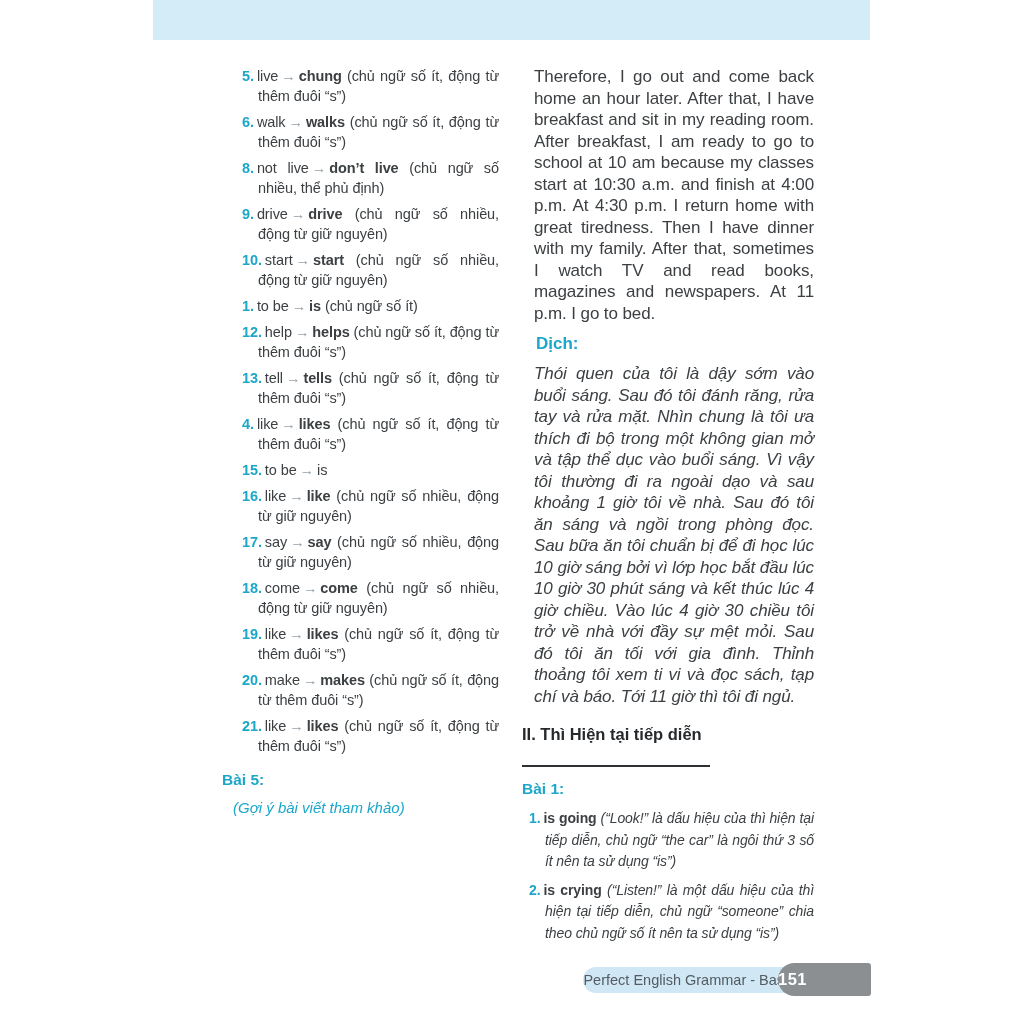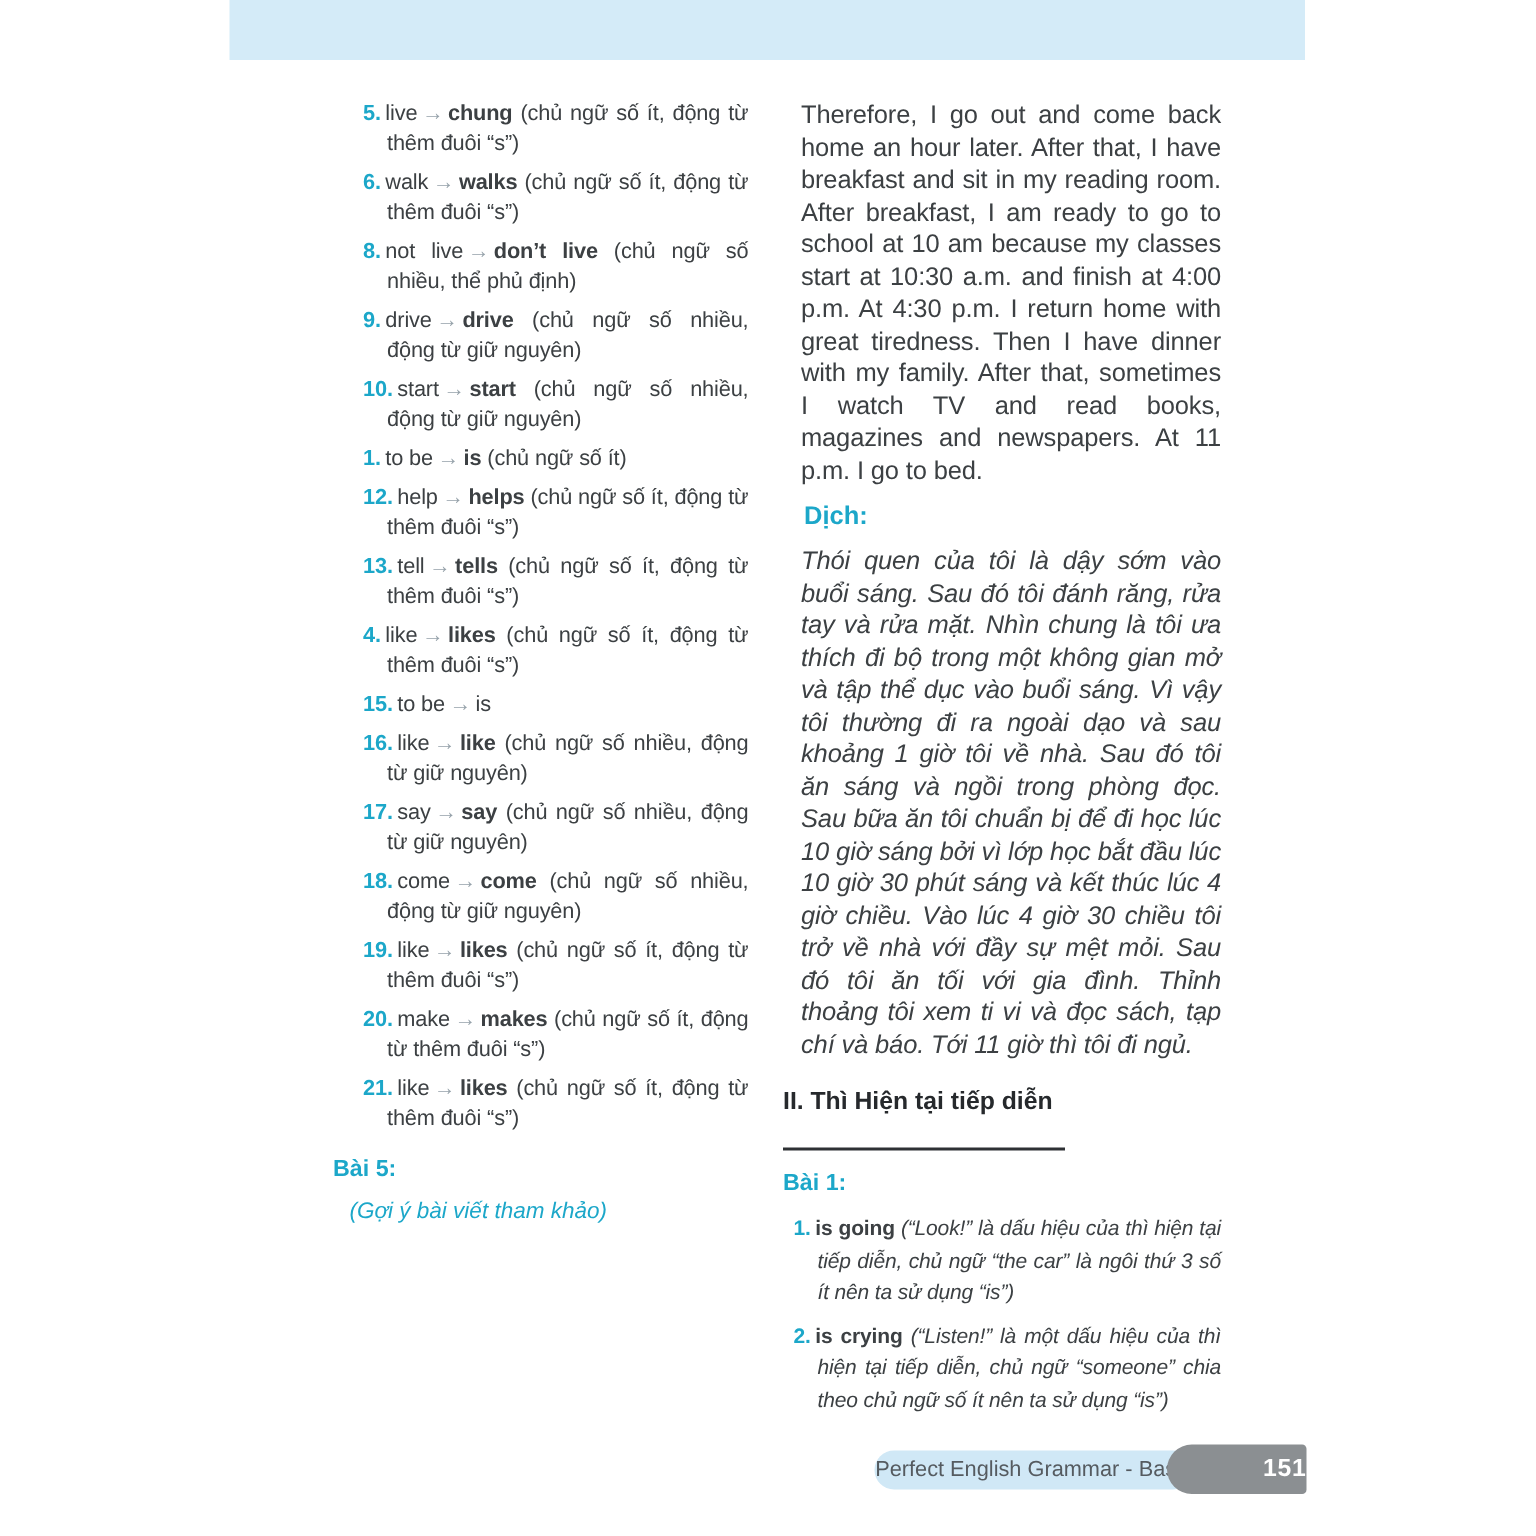--- a/index.html
+++ b/index.html
@@ -68,21 +68,21 @@
     position:absolute;left:583px;top:967px;width:212px;height:26px;
     background:var(--footer-pill-blue,#d0e8f6);border-radius:13px;
     display:flex;align-items:center;justify-content:center;
     font-size:14.5px;color:var(--footer-title-text,#555b60);
     z-index:1;
   }
   .footer-page-pill{
     position:absolute;left:778px;top:963px;width:93px;height:33px;
     background:var(--footer-pill-gray,#8b8f92);
     border-radius:17px 3px 3px 17px;
-    display:flex;align-items:center;justify-content:flex-end;
+    display:flex;align-items:center;justify-content:flex-start;
     font-size:16.5px;font-weight:bold;color:var(--page-number-text,#ffffff);
     z-index:2;letter-spacing:0.5px;
   }
 </style>
 </head>
 <body>
 
 <div class="header-bar"></div>
 
 <div class="content">

